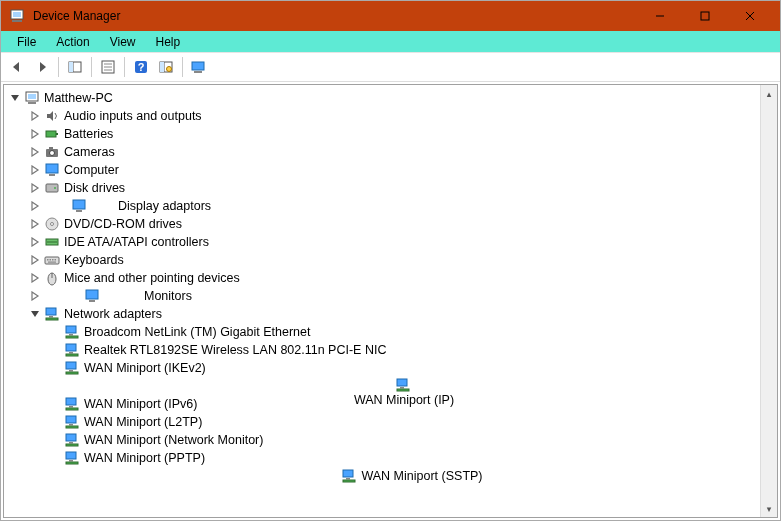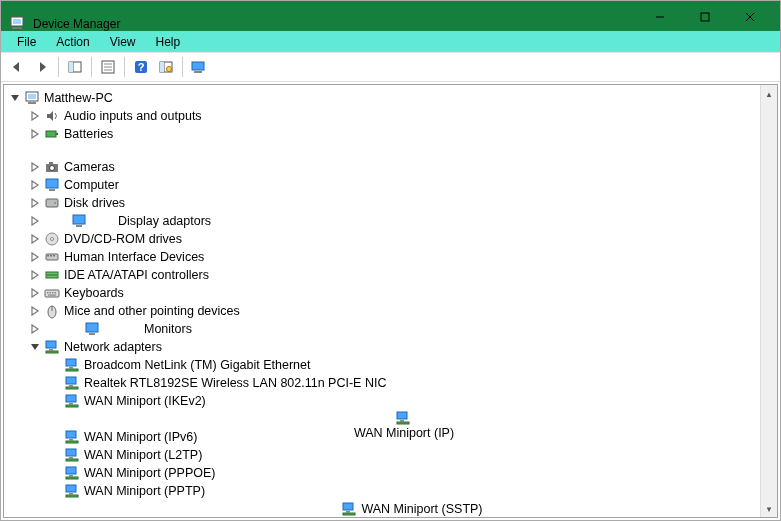--- a/index.html
+++ b/index.html
@@ -1,17 +1,17 @@
 <!DOCTYPE html>
 <html><head>
 <meta charset="utf-8">
 <style>
   * { box-sizing: border-box; margin: 0; padding: 0; }
   body { font-family: "Segoe UI", Tahoma, sans-serif; font-size: 12px; background: #fff; width: 781px; height: 521px; overflow: hidden; border: 1px solid #aaa; display: flex; flex-direction: column; }
-  .titlebar { height: 30px; display: flex; align-items: flex-end; padding: 0 8px; background: #15803d; }
+  .titlebar { height: 30px; display: flex; align-items: center; padding: 0 8px; background: #c2410c; }
   .titlebar .app-icon { width: 16px; height: 16px; margin-right: 8px; }
   .titlebar .title { flex: 1; font-size: 12px; color: #000; }
   .winbtns { display: flex; }
   .winbtn { width: 45px; height: 29px; display: flex; align-items: center; justify-content: center; color: #333; }
   .menubar { height: 22px; display: flex; align-items: center; padding: 0 6px; border-bottom: 1px solid #e5e5e5; background: #5eead4; }
   .menu-item { padding: 2px 10px; cursor: default; }
   .toolbar { height: 29px; display: flex; align-items: center; padding: 2px 4px; border-bottom: 1px solid #ddd; background: #fff; gap: 1px; }
   .tb-btn { width: 24px; height: 24px; display: flex; align-items: center; justify-content: center; border: 1px solid transparent; }
   .tb-sep { width: 1px; height: 20px; background: #ccc; margin: 0 3px; }
   .content { flex: 1; display: flex; border: 1px solid #a0a0a0; margin: 2px; overflow: hidden; }
@@ -153,21 +153,21 @@
           </svg>
         </span>
         <span class="row-icon">
           <svg width="16" height="16">
             <rect x="2" y="5" width="10" height="6" fill="#4caf50" stroke="#2e6b2e"></rect>
             <rect x="12" y="7" width="2" height="2" fill="#2e6b2e"></rect>
           </svg>
         </span>
         <span class="label">Batteries</span>
       </div>
-      <div class="tree-row" style="padding-left: 24px; margin-top: 15px;">
+      <div class="tree-row" style="padding-left: 24px;">
         <span class="expander">
           <svg width="10" height="10">
             <path d="M2 1 L8 5 L2 9 Z" fill="none" stroke="#777" stroke-width="1.2"></path>
           </svg>
         </span>
         <span class="row-icon">
           <svg width="16" height="16">
             <rect x="2" y="5" width="12" height="8" rx="1" fill="#777"></rect>
             <circle cx="8" cy="9" r="2.5" fill="#fff" stroke="#444"></circle>
             <rect x="5" y="3" width="4" height="2" fill="#777"></rect>
@@ -223,36 +223,20 @@
             <path d="M2 1 L8 5 L2 9 Z" fill="none" stroke="#777" stroke-width="1.2"></path>
           </svg>
         </span>
         <span class="row-icon">
           <svg width="16" height="16">
             <circle cx="8" cy="8" r="6" fill="#e0e0e0" stroke="#888"></circle>
             <circle cx="8" cy="8" r="1.5" fill="#fff" stroke="#888"></circle>
           </svg>
         </span>
         <span class="label">DVD/CD-ROM drives</span>
-      </div>
-      <div class="tree-row" style="padding-left: 24px;">
-        <span class="expander">
-          <svg width="10" height="10">
-            <path d="M2 1 L8 5 L2 9 Z" fill="none" stroke="#777" stroke-width="1.2"></path>
-          </svg>
-        </span>
-        <span class="row-icon">
-          <svg width="16" height="16">
-            <rect x="2" y="5" width="12" height="6" rx="1" fill="#ccc" stroke="#666"></rect>
-            <rect x="3" y="6" width="2" height="1.5" fill="#777"></rect>
-            <rect x="6" y="6" width="2" height="1.5" fill="#777"></rect>
-            <rect x="9" y="6" width="2" height="1.5" fill="#777"></rect>
-          </svg>
-        </span>
-        <span class="label">Human Interface Devices</span>
       </div>
       <div class="tree-row" style="padding-left: 24px;">
         <span class="expander">
           <svg width="10" height="10">
             <path d="M2 1 L8 5 L2 9 Z" fill="none" stroke="#777" stroke-width="1.2"></path>
           </svg>
         </span>
         <span class="row-icon">
           <svg width="16" height="16">
             <rect x="2" y="5" width="12" height="6" fill="#6bbf6b" stroke="#2e6b2e"></rect>
@@ -394,21 +378,21 @@
       </div>
       <div class="tree-row" style="padding-left: 44px;">
         <span class="expander"></span>
         <span class="row-icon">
           <svg width="16" height="16">
             <rect x="2" y="2" width="10" height="7" fill="#4aa3ff" stroke="#1c6bb0"></rect>
             <rect x="5" y="10" width="4" height="1.5" fill="#888"></rect>
             <rect x="2" y="12" width="12" height="2" fill="#4caf50" stroke="#2e6b2e"></rect>
           </svg>
         </span>
-        <span class="label">WAN Miniport (PPPOE)</span>
+        <span class="label">WAN Miniport (Network Monitor)</span>
       </div>
       <div class="tree-row" style="padding-left: 44px;">
         <span class="expander"></span>
         <span class="row-icon">
           <svg width="16" height="16">
             <rect x="2" y="2" width="10" height="7" fill="#4aa3ff" stroke="#1c6bb0"></rect>
             <rect x="5" y="10" width="4" height="1.5" fill="#888"></rect>
             <rect x="2" y="12" width="12" height="2" fill="#4caf50" stroke="#2e6b2e"></rect>
           </svg>
         </span>

